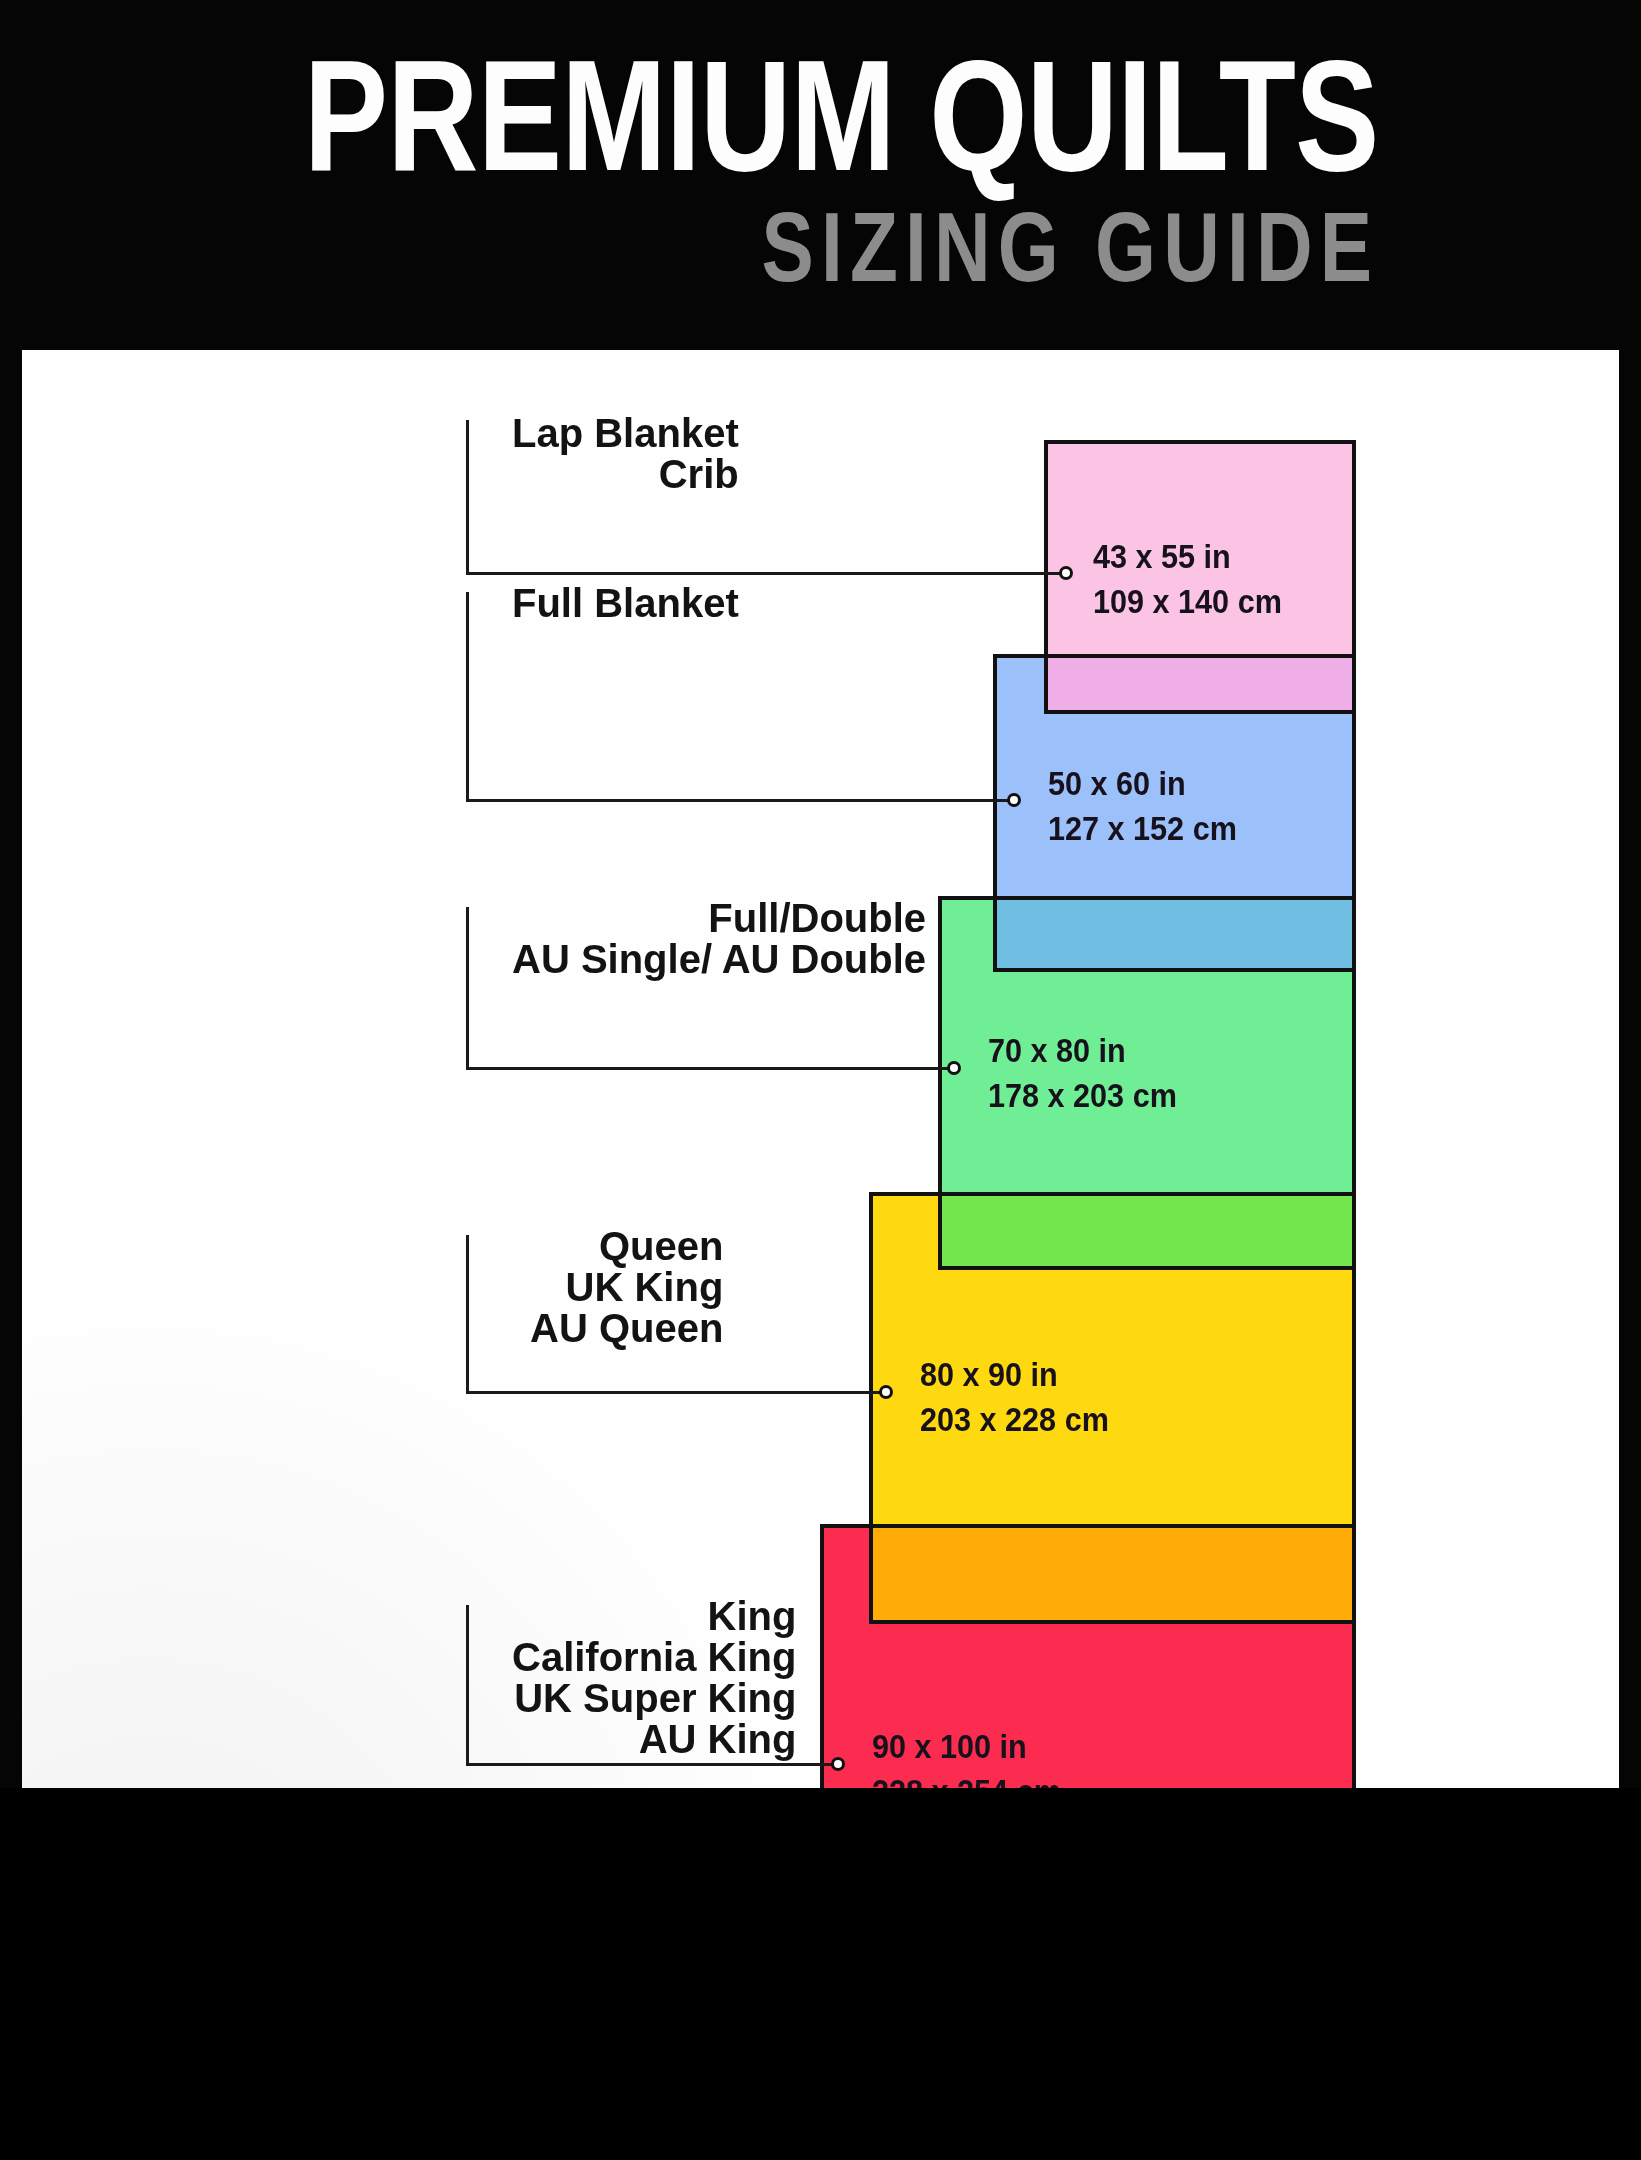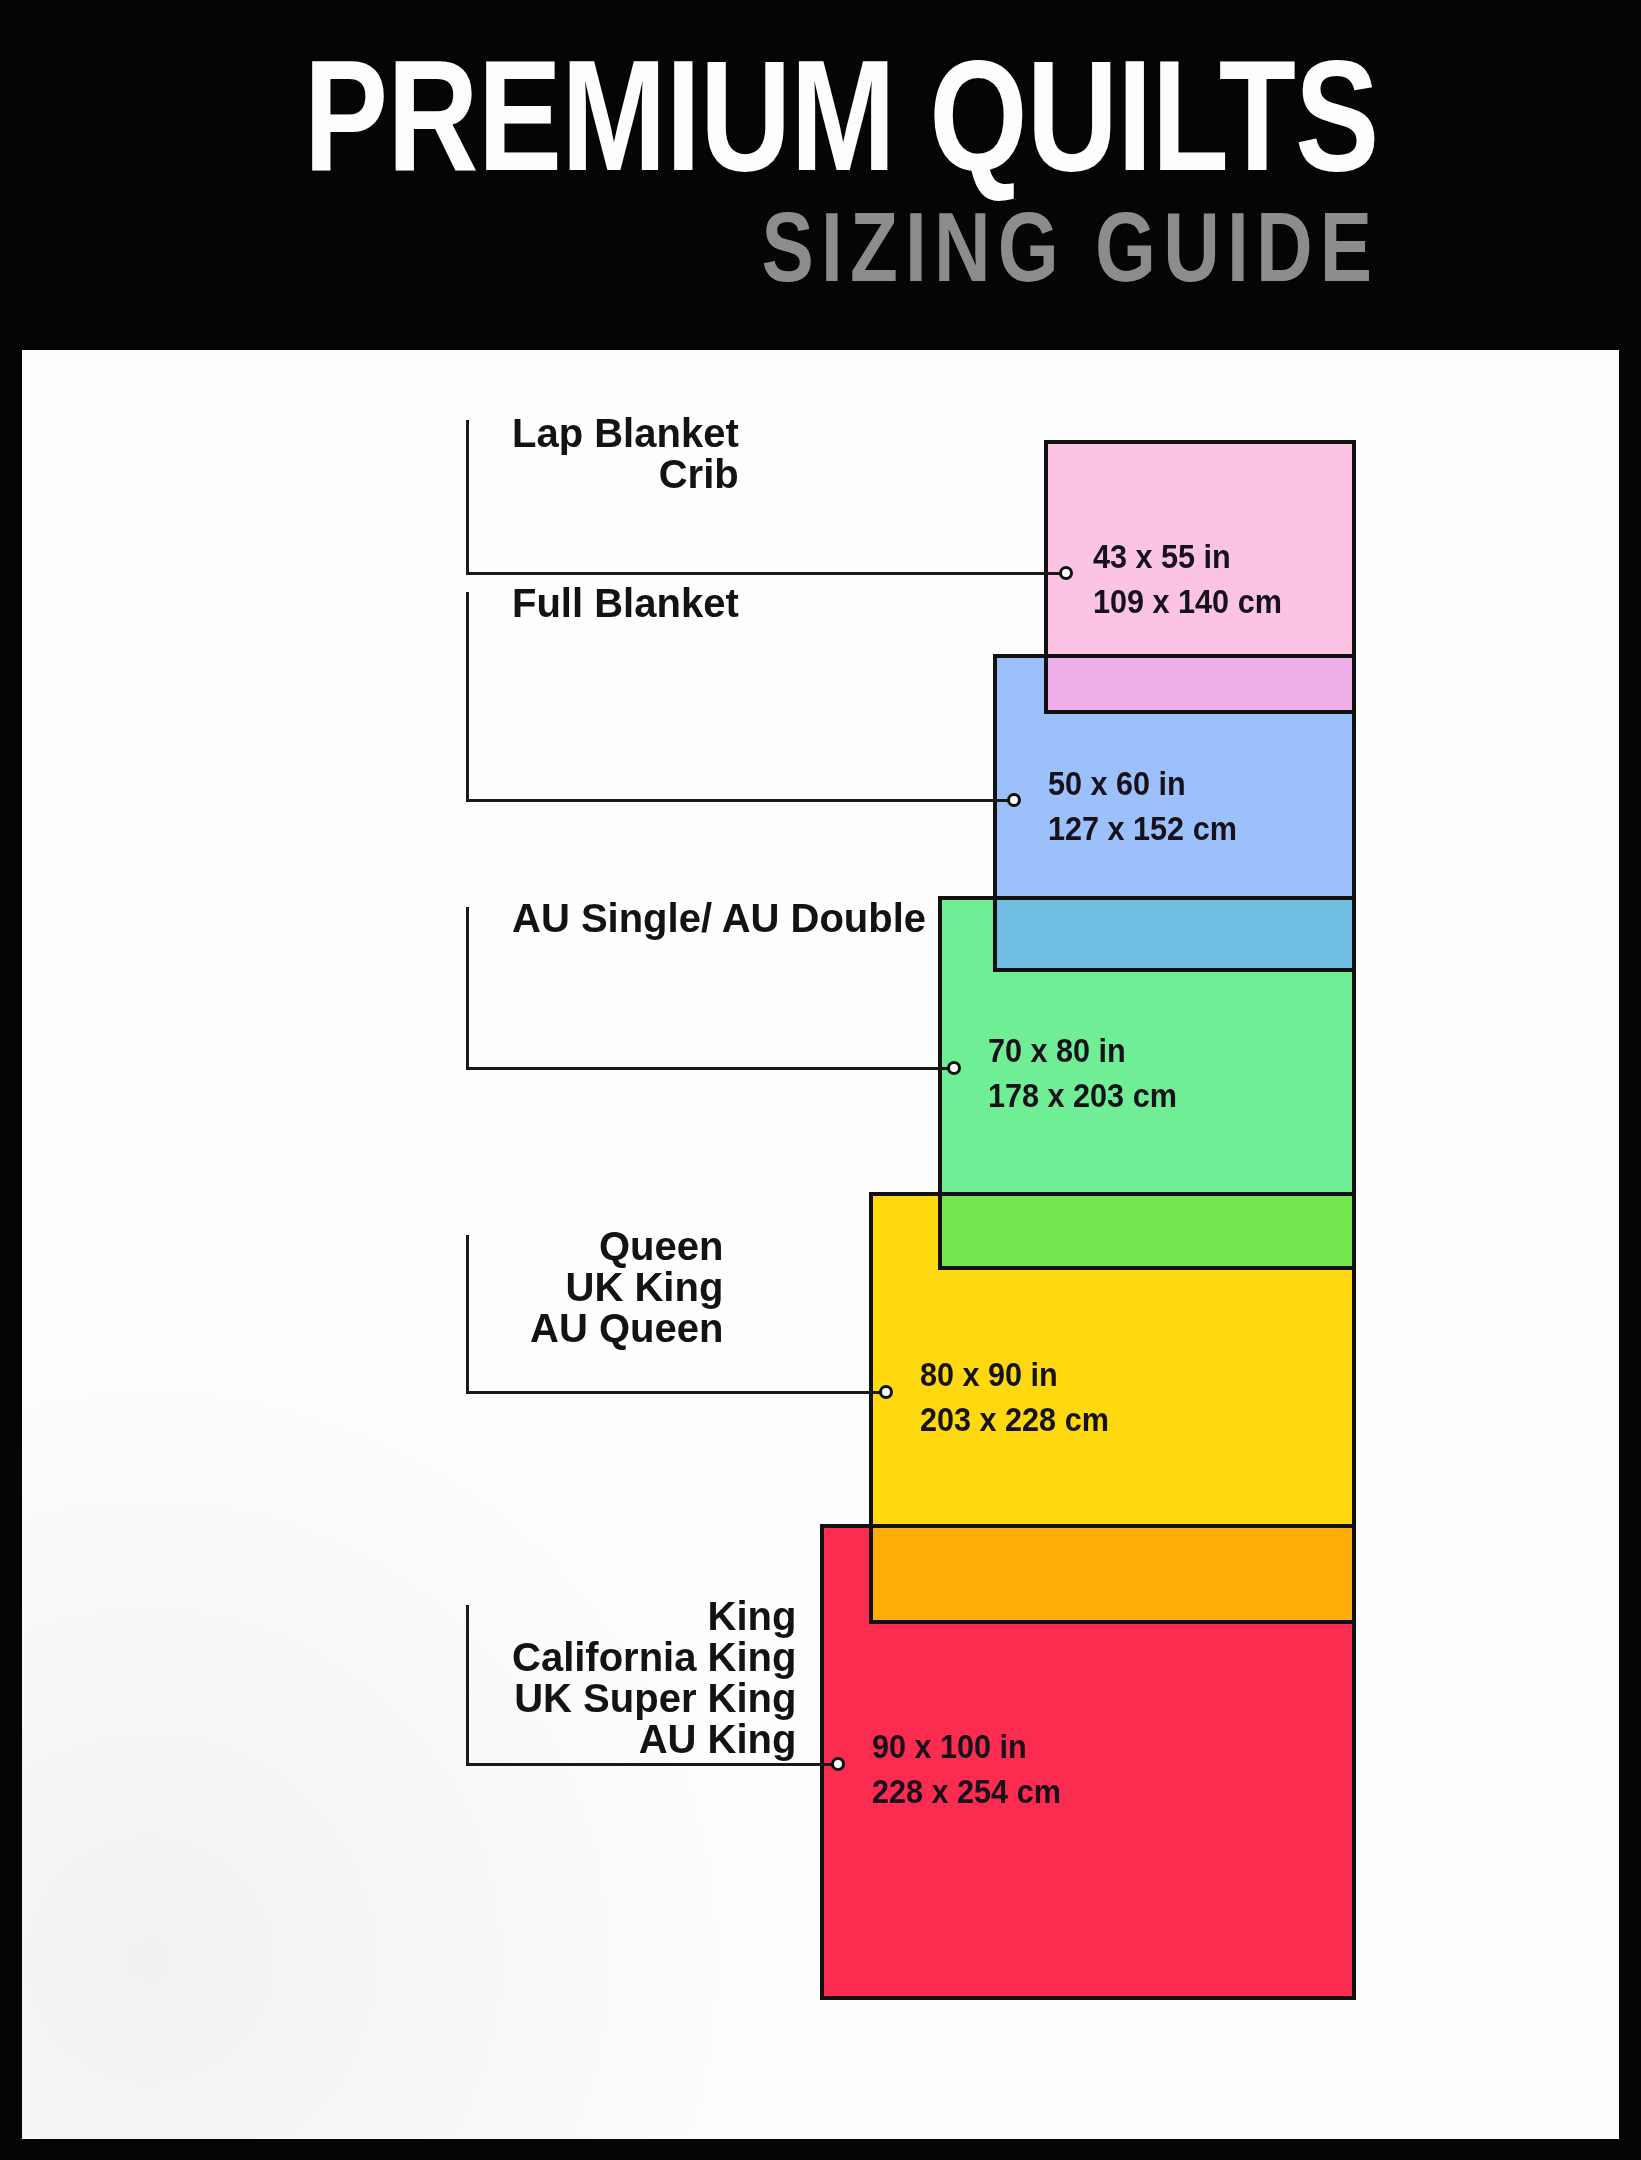--- a/index.html
+++ b/index.html
@@ -1,18 +1,18 @@
 <!DOCTYPE html>
 <html><head>
 <meta charset="utf-8">
 <style>
   html,body { margin:0; padding:0; background:#000; }
   #canvas {
     position:relative;
-    width:1641px; height:2160px;
+    width:1641px; height:1788px;
     background:#050505;
     overflow:hidden;
     font-family:"Liberation Sans", sans-serif;
   }
   
   #header-title {
     position:absolute; top:36px; right:262px;
     font-size:158px; font-weight:700; line-height:1.0;
     white-space:nowrap;
     transform:scaleX(0.80); transform-origin:right top;
@@ -90,20 +90,21 @@
         <div>Full Blanket</div>
       </div>
       <div class="callout-vline" style="left: 466px; top: 592px; height: 208px;"></div>
       <div class="callout-hline" style="left: 466px; top: 799px; width: 548px;"></div>
       <div class="callout-circle" style="left: 1007px; top: 793px;"></div>
       <div class="dim-block" style="left: 1048px; top: 761px;">
         <div>50 x 60 in</div>
         <div>127 x 152 cm</div>
       </div>
       <div class="size-label" style="left: 512px; top: 898px;">
+        <div>Full/Double</div>
         <div>AU Single/ AU Double</div>
       </div>
       <div class="callout-vline" style="left: 466px; top: 907px; height: 161px;"></div>
       <div class="callout-hline" style="left: 466px; top: 1067px; width: 488px;"></div>
       <div class="callout-circle" style="left: 947px; top: 1061px;"></div>
       <div class="dim-block" style="left: 988px; top: 1028px;">
         <div>70 x 80 in</div>
         <div>178 x 203 cm</div>
       </div>
       <div class="size-label" style="left: 530px; top: 1226px;">

